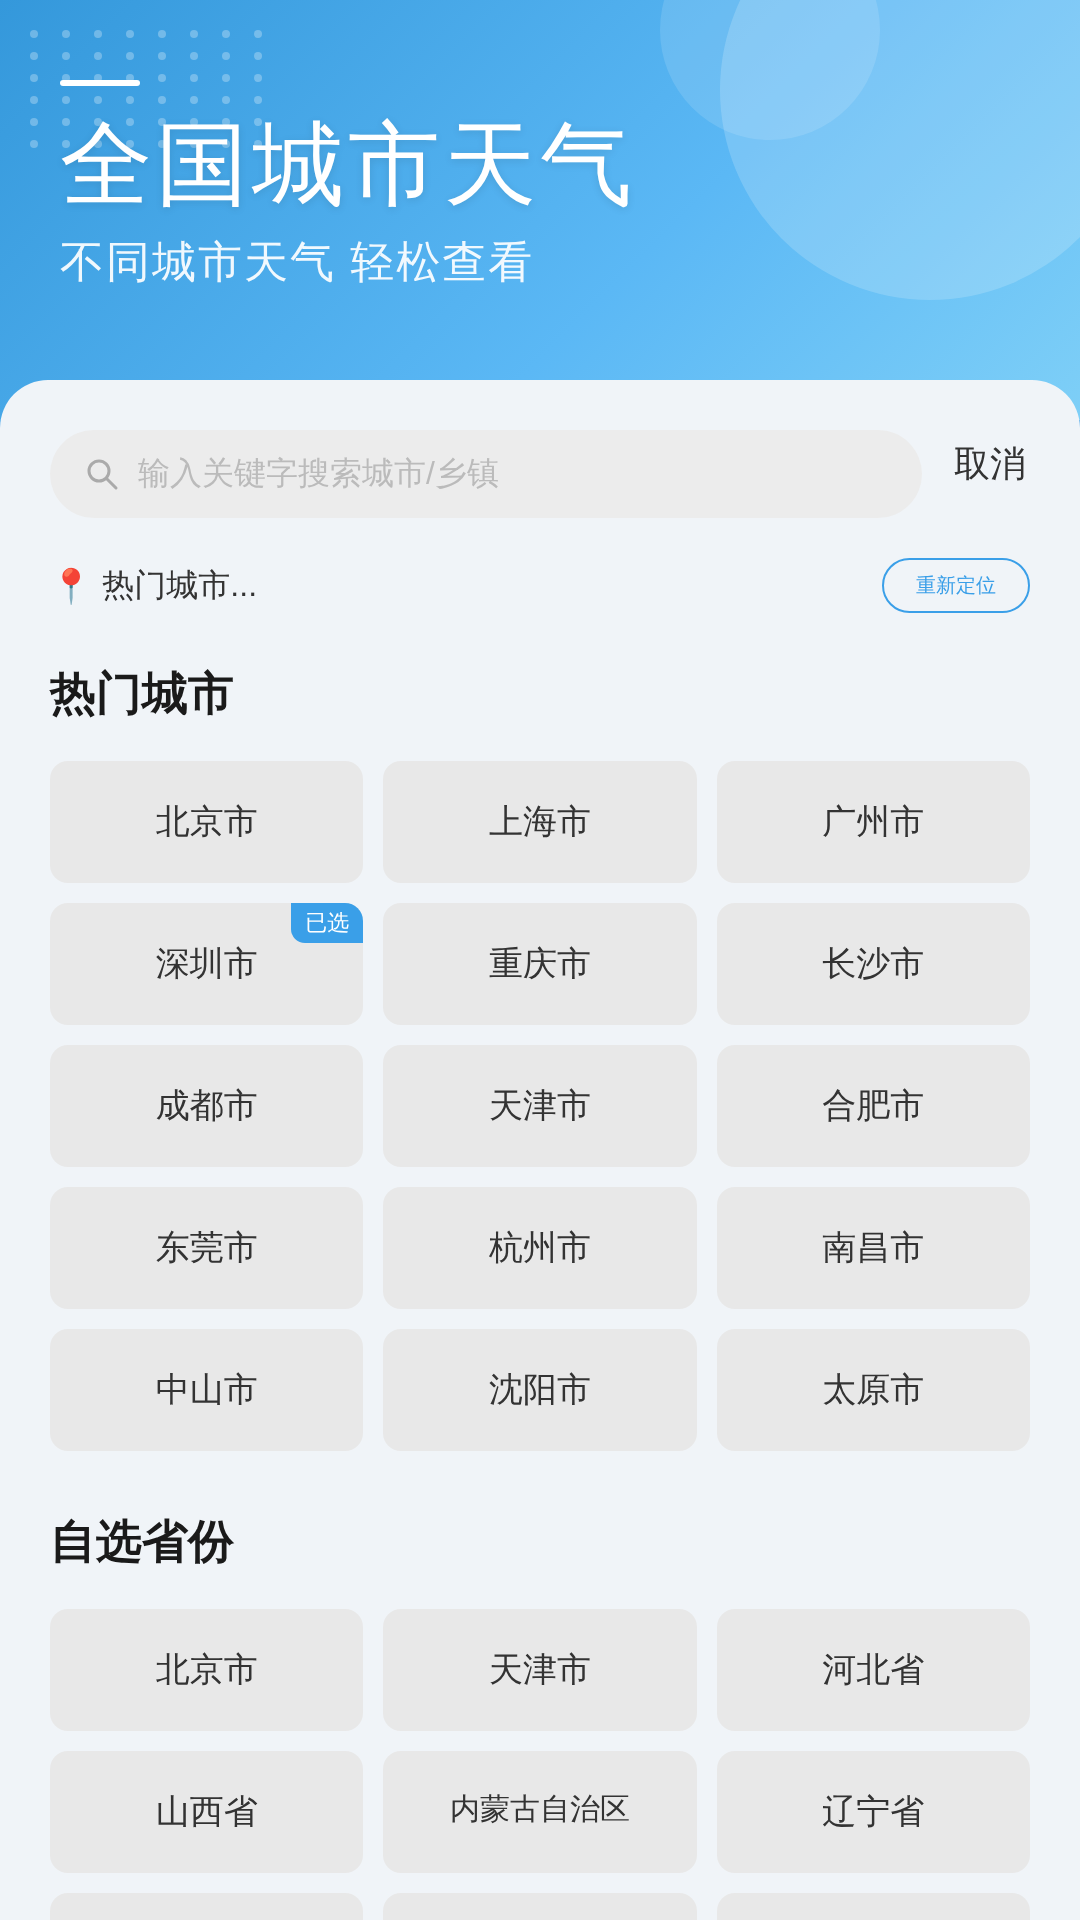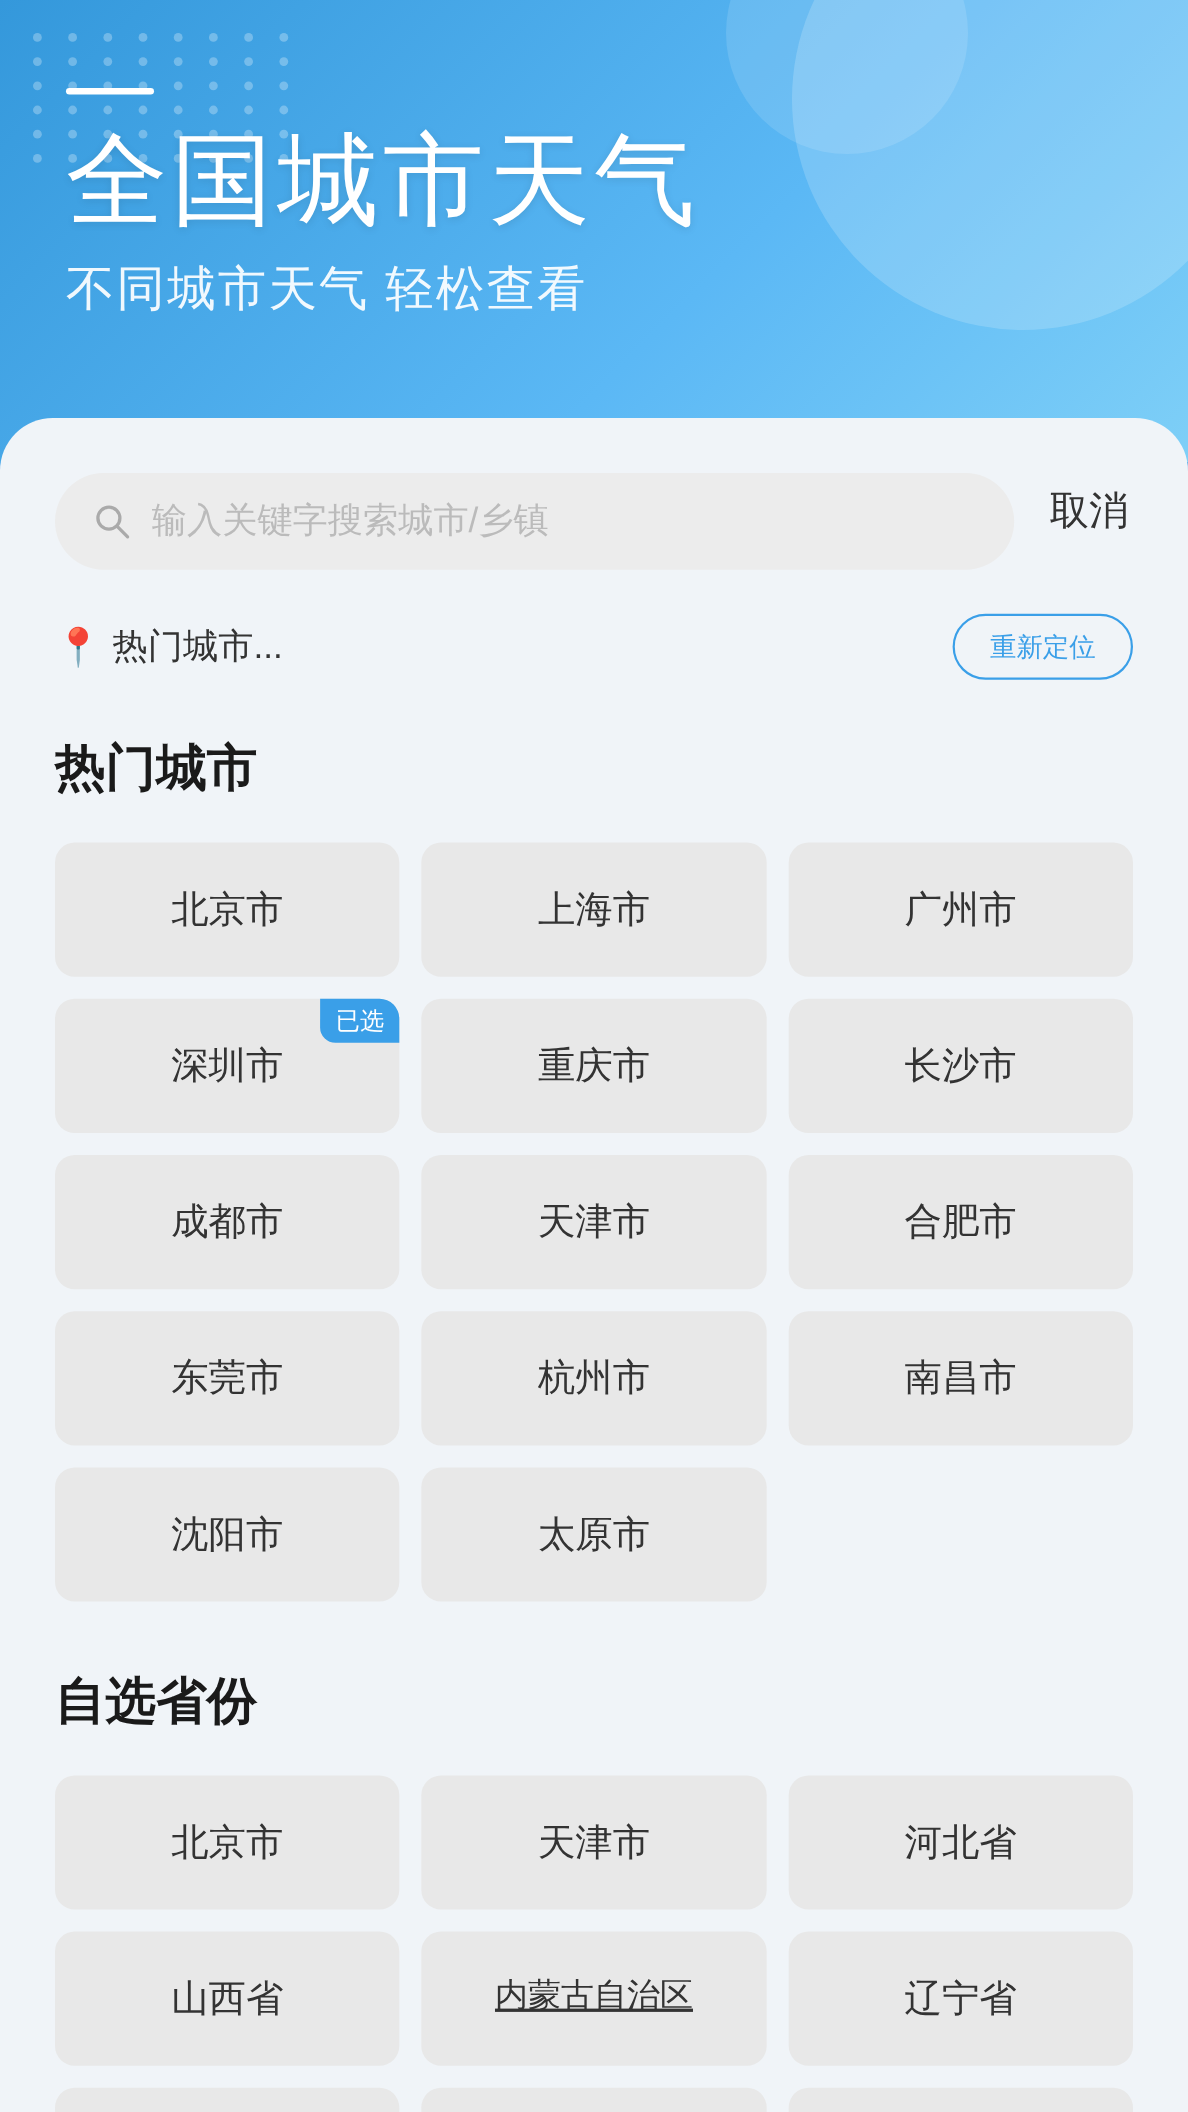--- a/index.html
+++ b/index.html
@@ -155,21 +155,21 @@
     .location-pin {
       color: #333;
       font-size: 34px;
     }
 
     .relocate-btn {
       border: 2px solid #3a9fe8;
       color: #3a9fe8;
       border-radius: 30px;
       padding: 12px 32px;
-      font-size: 24px;
+      font-size: 20px;
       cursor: pointer;
       background: transparent;
     }
 
     .section-title {
       font-size: 46px;
       font-weight: 700;
       color: #1a1a1a;
       margin-bottom: 36px;
     }
@@ -215,21 +215,20 @@
       border-radius: 18px;
       padding: 38px 20px;
       text-align: center;
       font-size: 34px;
       color: #333;
       cursor: pointer;
     }
 
     .province-btn.wide {
       font-size: 30px;
-      text-decoration: underline;
     }
   </style>
 </head>
 <body>
 
 <div class="header-bg">
   <div class="dot-pattern">
     <span></span>
       <span></span>
       <span></span>
@@ -319,20 +318,21 @@
         <div class="city-btn">广州市</div>
         <div class="city-btn">深圳市<span class="selected-badge">已选</span></div>
         <div class="city-btn">重庆市</div>
         <div class="city-btn">长沙市</div>
         <div class="city-btn">成都市</div>
         <div class="city-btn">天津市</div>
         <div class="city-btn">合肥市</div>
         <div class="city-btn">东莞市</div>
         <div class="city-btn">杭州市</div>
         <div class="city-btn">南昌市</div>
+        <div class="city-btn">中山市</div>
         <div class="city-btn">沈阳市</div>
         <div class="city-btn">太原市</div>
       </div>
   </div>
 
   <div>
     <div class="section-title">自选省份</div>
     <div class="province-grid" id="provinces-grid">
     <div class="province-btn">北京市</div>
         <div class="province-btn">天津市</div>

